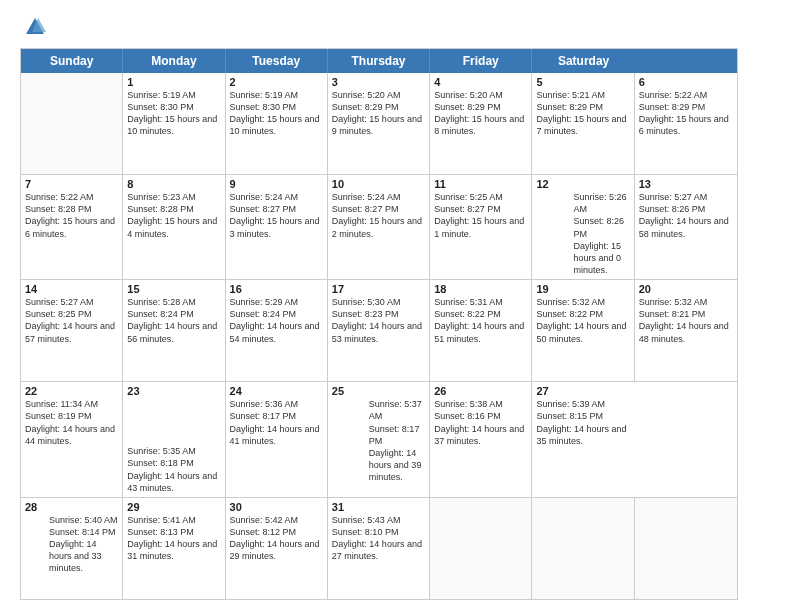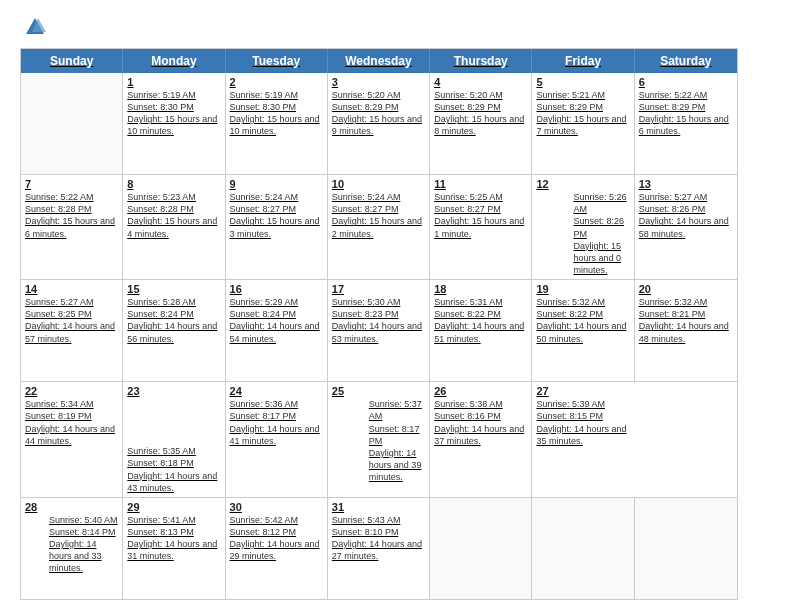--- a/index.html
+++ b/index.html
@@ -9,21 +9,20 @@
       width: 792px;
       height: 612px;
       overflow: hidden;
     }
     .page {
       width: 758px;
       height: 612px;
       padding: 16px 20px 12px 20px;
       display: flex;
       flex-direction: column;
-      text-decoration: underline;
     }
     .header {
       display: flex;
       justify-content: space-between;
       align-items: flex-start;
       margin-bottom: 10px;
     }
     .logo {
       display: flex;
       flex-direction: column;
@@ -139,21 +138,20 @@
       <div class="month-title"></div>
       <div class="location"></div>
     </div>
   </div>
 
   <div class="calendar">
     <div class="cal-header" id="cal-header">
         <div class="cal-header-cell">Sunday</div>
         <div class="cal-header-cell">Monday</div>
         <div class="cal-header-cell">Tuesday</div>
-        <div class="cal-header-cell">Wednesday</div>
         <div class="cal-header-cell">Thursday</div>
         <div class="cal-header-cell">Friday</div>
         <div class="cal-header-cell">Saturday</div>
       </div>
     <div class="cal-body" id="cal-body">
         <div class="cal-row">
           <div class="cal-cell empty-cell"></div>
           <div class="cal-cell">
             <div class="day-num">1</div>
             <div class="day-info" style="white-space: pre-line;">Sunrise: 5:19 AM
@@ -275,21 +273,21 @@
           <div class="cal-cell">
             <div class="day-num">20</div>
             <div class="day-info" style="white-space: pre-line;">Sunrise: 5:32 AM
 Sunset: 8:21 PM
 Daylight: 14 hours and 48 minutes.</div>
           </div>
         </div>
         <div class="cal-row">
           <div class="cal-cell">
             <div class="day-num">22</div>
-            <div class="day-info" style="white-space: pre-line;">Sunrise: 5:34 AM
+            <div class="day-info" style="white-space: pre-line;">Sunrise: 11:34 AM
 Sunset: 8:19 PM
 Daylight: 14 hours and 44 minutes.</div>
           </div>
           <div class="cal-cell">
             <div class="day-num">23</div>
             <div class="day-info" style="white-space: pre-line; margin-top: 47px;">Sunrise: 5:35 AM
 Sunset: 8:18 PM
 Daylight: 14 hours and 43 minutes.</div>
           </div>
           <div class="cal-cell">

